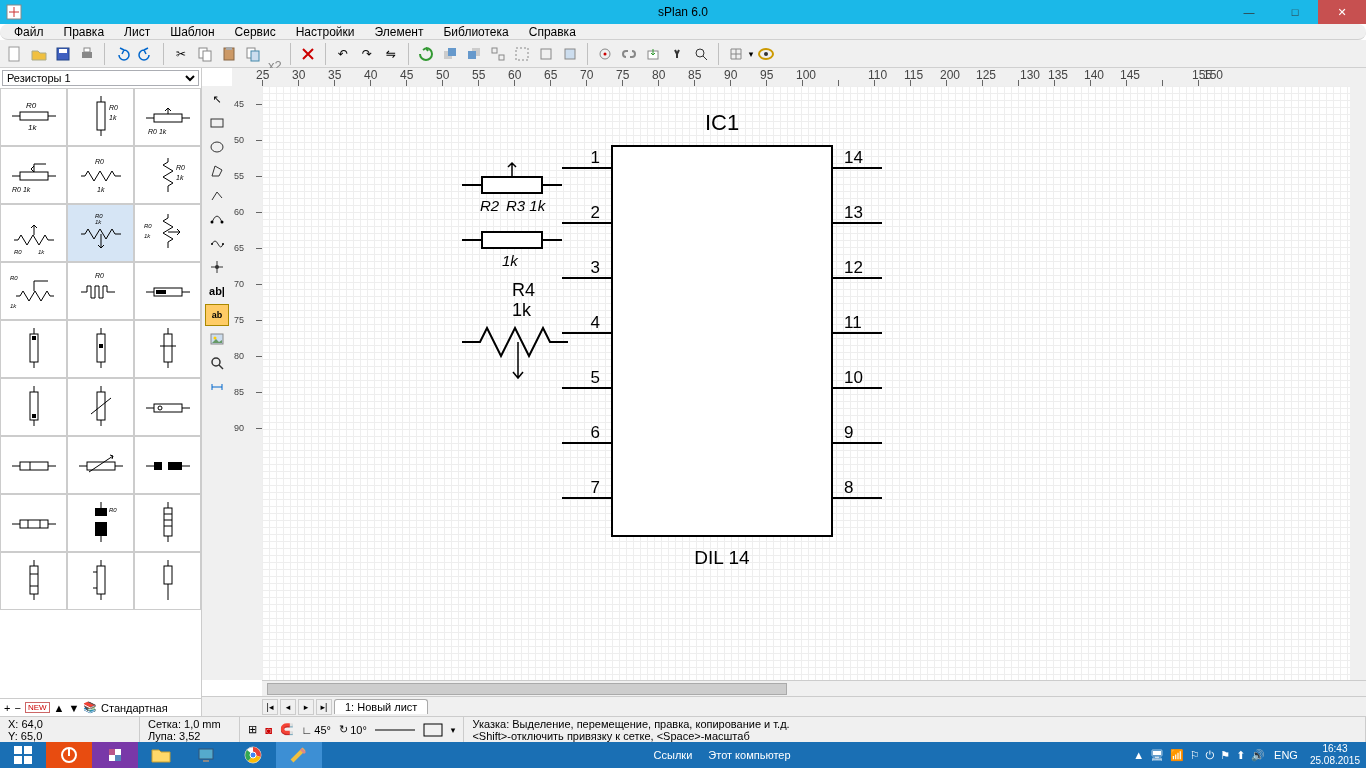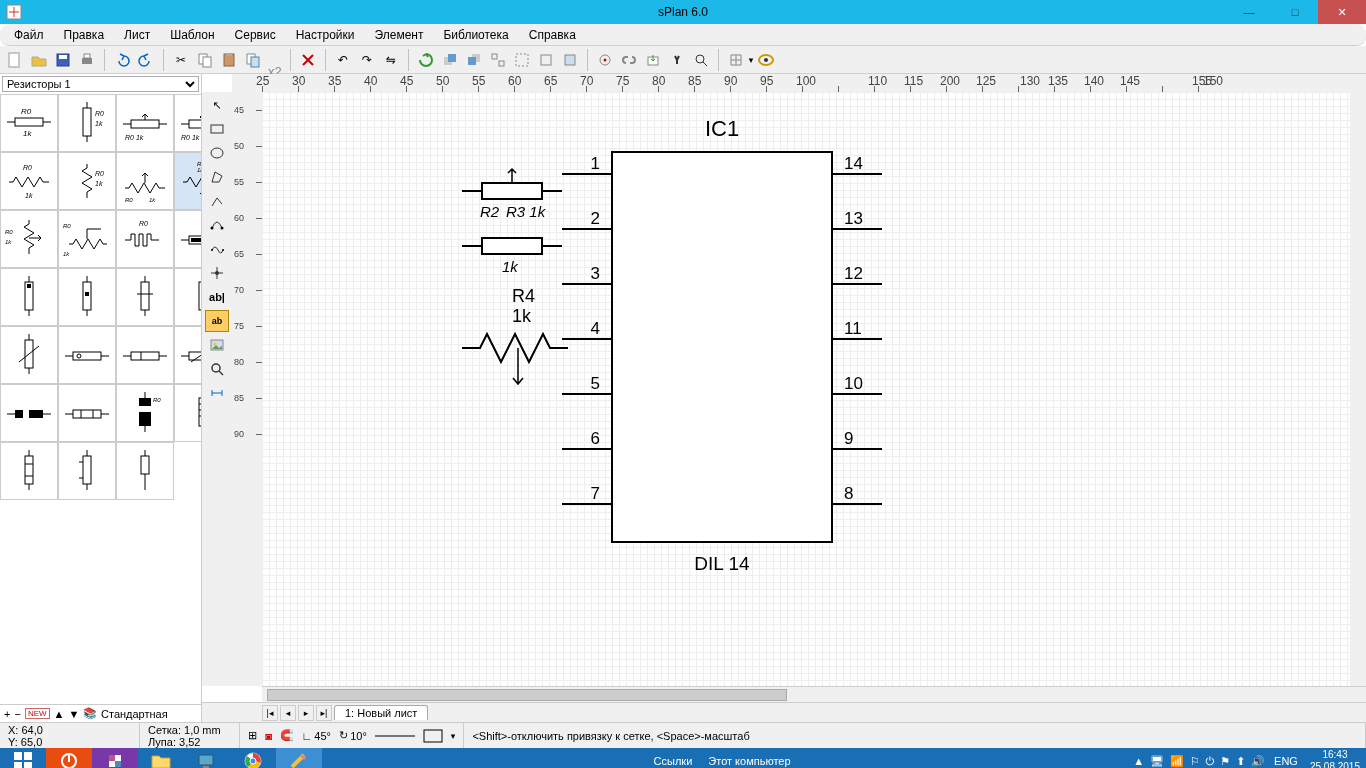--- a/index.html
+++ b/index.html
@@ -7,34 +7,34 @@
 
 
 .titlebar { height: 24px; background: #1bb8e8; display: flex; align-items: center; position: relative; }
 .titlebar .icon { width: 16px; height: 16px; margin: 0 6px; }
 .titlebar .title { position: absolute; left: 50%; transform: translateX(-50%); color: #000; font-size: 12px; }
 .titlebar .winbtns { margin-left: auto; display: flex; }
 .titlebar .winbtn { width: 46px; height: 24px; display: flex; align-items: center; justify-content: center; font-size: 11px; color: #333; }
 .titlebar .winbtn.close { background: #c75050; color: #fff; width: 48px;}
 
 
-.menubar { height: 22px; background: #f0f0f0; display: flex; align-items: center; padding: 0 4px; border-bottom: 1px solid #d0d0d0; gap: 0; border-radius: 9px; }
+.menubar { height: 16px; background: #f0f0f0; display: flex; align-items: center; padding: 0 4px; border-bottom: 1px solid #d0d0d0; gap: 0; border-radius: 9px; }
 .menubar .menuitem { padding: 2px 10px; font-size: 12px; }
 
 
 .toolbar { height: 28px; background: #f0f0f0; display: flex; align-items: center; padding: 0 4px; border-bottom: 1px solid #d0d0d0; gap: 2px; }
 .toolbar .tbtn { width: 22px; height: 22px; display: flex; align-items: center; justify-content: center; font-size: 12px; border: 1px solid transparent; }
 .toolbar .sep { width: 1px; height: 22px; background: #c0c0c0; margin: 0 4px; }
 .toolbar .x2 { font-size: 13px; color: #888; padding: 0 2px; margin-top: 24px;}
 
 
 .mainrow { display: flex; height: calc(100% - 24px - 22px - 28px - 20px - 26px); }
 .leftpanel { width: 202px; display: flex; flex-direction: column; border-right: 1px solid #ccc; }
 .leftpanel select { margin: 2px; font-size: 11px; background:#fff; border: 1px solid #abadb3;}
-.libgrid { flex: 1; display: grid; grid-template-columns: repeat(4, 1fr); grid-auto-rows: 58px; overflow-y: auto; }
+.libgrid { flex: 1; display: grid; grid-template-columns: repeat(3, 1fr); grid-auto-rows: 58px; overflow-y: auto; }
 .libcell { border: 1px solid #ccc; display: flex; align-items: center; justify-content: center; position: relative; background: #fff;}
 .libcell.sel { background: #d6e5f5; }
 .libcell svg { width: 56px; height: 46px;}
 .leftstatus { height: 18px; border-top:1px solid #ccc; display:flex; align-items:center; padding:0 4px; font-size:11px; gap:4px;}
 
 .canvaswrap { flex: 1; display: flex; flex-direction: column; position: relative; }
 .canvasrow { flex: 1; display: flex; position: relative; }
 .tooltray { width: 30px; background: #f0f0f0; display:flex; flex-direction:column; align-items:center; padding-top:2px;}
 .tooltray .tbtn2 { width: 24px; height: 22px; display:flex; align-items:center; justify-content:center; margin-bottom:2px; font-size:11px;}
 
@@ -739,20 +739,21 @@
       </span>
     <svg width="40" height="12">
         <line x1="0" y1="6" x2="40" y2="6" stroke="#000"></line>
       </svg>
     <svg width="20" height="14">
         <rect x="1" y="1" width="18" height="12" fill="none" stroke="#000"></rect>
       </svg>
     <span style="font-size:9px">▾</span>
   </div>
   <div class="cell" style="flex:1">
+    <span>Указка: Выделение, перемещение, правка, копирование и т.д.</span>
     <span>&lt;Shift&gt;-отключить привязку к сетке, &lt;Space&gt;-масштаб</span>
   </div>
 </div>
 
 <div class="taskbar">
   <div class="start">
       <svg width="20" height="20">
         <rect x="1" y="1" width="8" height="8" fill="#fff"></rect>
         <rect x="11" y="1" width="8" height="8" fill="#fff"></rect>
         <rect x="1" y="11" width="8" height="8" fill="#fff"></rect>

